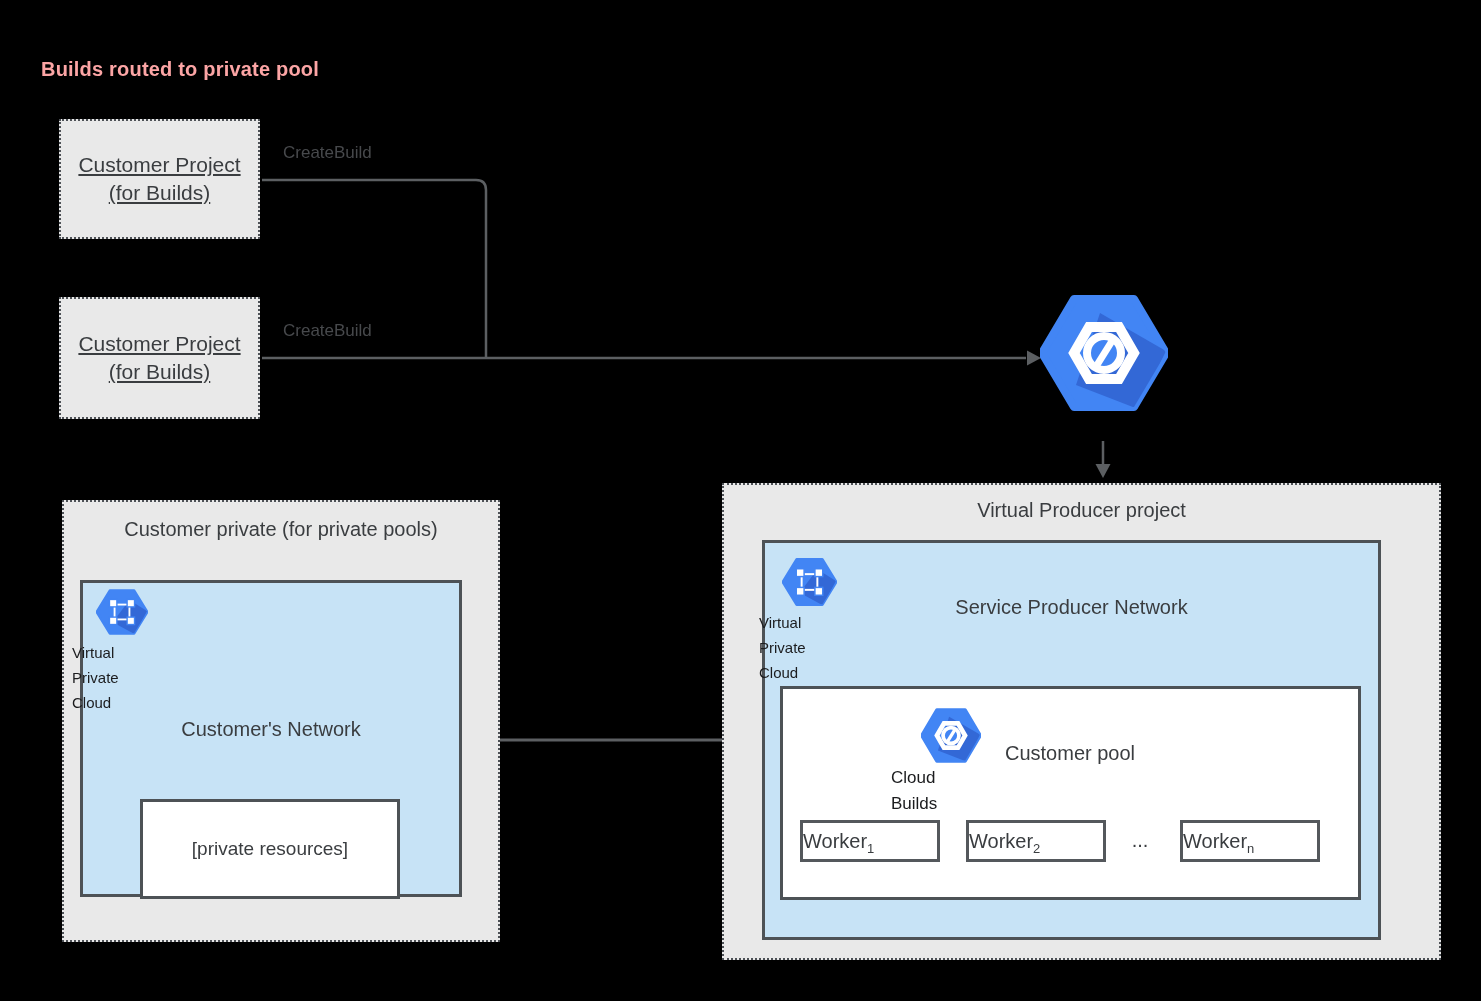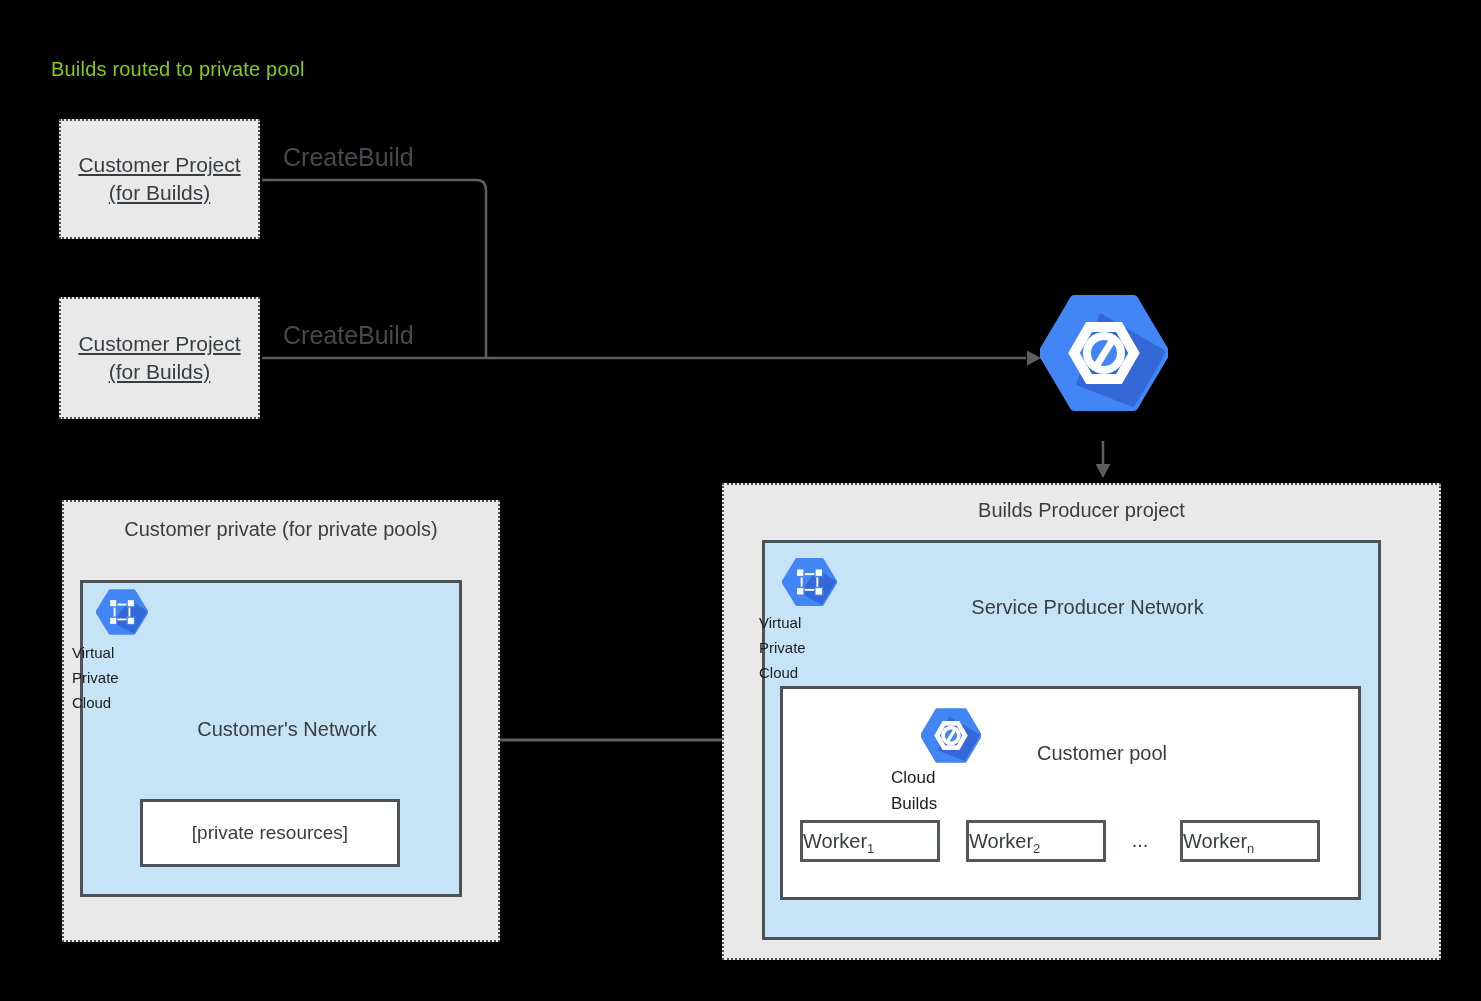--- a/index.html
+++ b/index.html
@@ -1,51 +1,51 @@
 <!DOCTYPE html>
 <html><head>
 <meta charset="utf-8">
 <style>
   html,body{margin:0;padding:0;background:#000;}
   .canvas{
     position:relative;width:1481px;height:1001px;background:#000;
     font-family:"Liberation Sans",sans-serif;overflow:hidden;
   }
   .diagram-title{
-    position:absolute;left:51px;top:58px;
-    font-size:20px;font-weight:normal;color:#84cc16;letter-spacing:.2px;
+    position:absolute;left:41px;top:58px;
+    font-size:20px;font-weight:bold;color:#fca5a5;letter-spacing:.2px;
   }
   .dashed-box{
     position:absolute;box-sizing:border-box;
     background:#e9e9e9;border:2px dotted #4d5156;
   }
   .blue-box{
     position:absolute;box-sizing:border-box;
     background:#c7e3f6;border:3px solid #4d5256;
   }
   .white-box{
     position:absolute;box-sizing:border-box;
     background:#ffffff;border:3px solid #4d5256;
     display:flex;align-items:center;justify-content:center;text-align:center;
   }
   .node-label{
     display:flex;flex-direction:column;align-items:center;justify-content:center;
     width:100%;height:100%;text-align:center;
     font-size:21px;color:#3a3d40;line-height:1.35;text-decoration:underline;
   }
   .edge-label{
-    position:absolute;font-size:25px;color:#47494c;
+    position:absolute;font-size:17px;color:#47494c;
   }
   .proj-title{
     position:absolute;left:0;right:0;text-align:center;
     font-size:20px;color:#3a3d40;
   }
   .net-label{
     position:absolute;left:0;right:0;text-align:center;
-    font-size:20px;color:#3a3d40;padding-left:32px;
+    font-size:20px;color:#3a3d40;
   }
   .icon-caption{
     position:absolute;text-align:left;
     font-size:15px;color:#1b1c1e;line-height:1.65;
   }
   .pr-label{font-size:19px;color:#3a3d40;}
   .worker-box{
     position:absolute;box-sizing:border-box;width:140px;height:42px;
     background:#fff;border:3px solid #54585c;
     display:flex;align-items:center;justify-content:flex-start;
@@ -129,28 +129,28 @@
         <rect x="33.5" y="30.5" width="8" height="8" fill="#ffffff" stroke="#4285f4" stroke-width="1.5"></rect>
       </svg>
       <div class="icon-caption" style="left:-11px;top:58px;width:100px">
         <div>Virtual</div>
         <div>Private</div>
         <div>Cloud</div>
       </div>
 
       <div class="net-label" style="top:135px">Customer's Network</div>
 
-      <div class="white-box" style="left:57px;top:216px;width:260px;height:68px">
+      <div class="white-box" style="left:57px;top:216px;width:260px;height:100px">
         <span class="pr-label">[private resources]</span>
       </div>
     </div>
   </div>
 
   <div class="dashed-box" style="left:722px;top:483px;width:719px;height:477px">
-    <div class="proj-title" style="top:14px">Builds Producer project</div>
+    <div class="proj-title" style="top:14px">Virtual Producer project</div>
 
     <div class="blue-box" style="left:38px;top:55px;width:619px;height:400px">
 
       <svg class="icon" style="left:17px;top:14px" width="55" height="50" viewBox="0 0 56 50">
         <defs>
             <clipPath id="vpcclip2">
               <polygon points="1,25 15,2 41,2 55,25 41,48 15,48"></polygon>
             </clipPath>
           </defs>
         <polygon points="1,25 15,2 41,2 55,25 41,48 15,48" fill="#4285f4" stroke="#4285f4" stroke-width="3" stroke-linejoin="round"></polygon>

